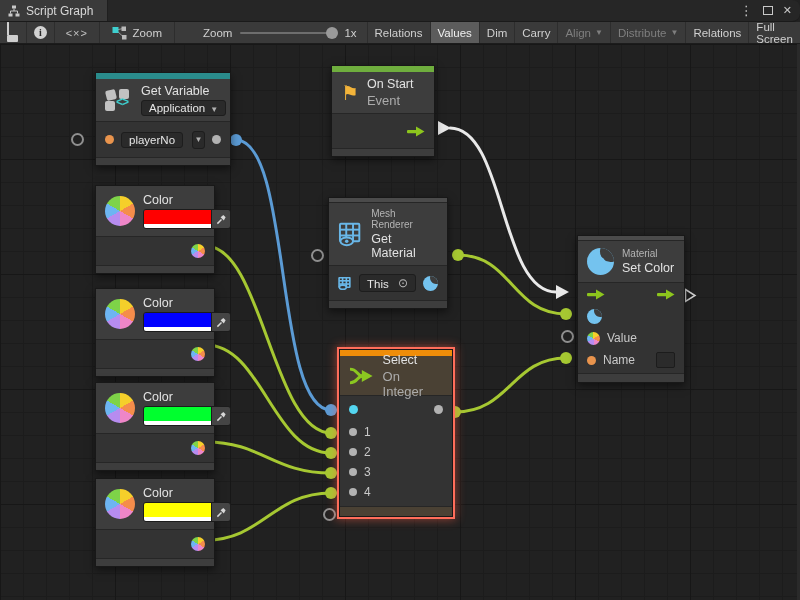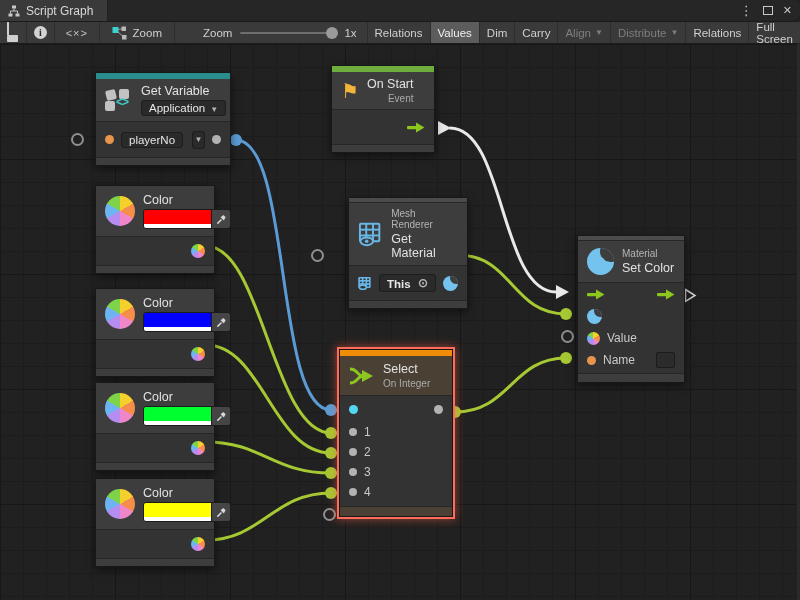--- a/index.html
+++ b/index.html
@@ -50,21 +50,21 @@
   svg.wires path { fill:none; stroke-width:3; stroke-linecap:round; }
 
   
   .node { position:absolute; background:#333333; border:1px solid #181818; box-shadow:0 3px 8px rgba(0,0,0,.5); }
   .node.selected { box-shadow:0 0 0 2px #ff6d5a, 0 0 9px 3px rgba(255,96,70,.45); }
   .colorbar { height:6px; }
   .topstrip { height:5px; background:#4b4b4b; border-bottom:1px solid #262626; }
   .nhead { background:#3d3d3d; border-bottom:1px solid #262626; display:flex; align-items:center; gap:8px; padding:5px 9px; }
   .nhead .tcol { display:flex; flex-direction:column; gap:2px; }
   .ntitle { color:#e2e2e2; font-size:12.5px; }
-  .nsub { color:#ababab; font-size:10px;text-align:right; }
+  .nsub { color:#ababab; font-size:13px; }
   .ncat { color:#b4b4b4; font-size:10px; }
   .nfooter { height:8px; background:#3d3d3d; border-top:1px solid #262626; }
   .nrow { display:flex; align-items:center; gap:7px; padding:0 9px; color:#c9c9c9; font-size:12px; }
   .dot { width:9px; height:9px; border-radius:50%; flex:0 0 auto; }
   .push { margin-left:auto; }
 
   .dropdown, .txtfield { background:#2a2a2a; border:1px solid #1d1d1d; border-radius:3px;
     color:#e6e6e6; font-size:11.5px; padding:1px 7px; display:inline-flex; align-items:flex-end; gap:5px; }
   .dd-caret { font-size:8px; color:#b0b0b0; }
   .caret-btn { width:17px; height:18px; background:#2a2a2a; border:1px solid #1d1d1d; border-radius:3px;
@@ -350,40 +350,40 @@
             </span>
           </span>
         </div>
       </div>
       <div class="nrow" style="height:28px; justify-content:flex-end;">
         <span class="wheel mini"></span>
       </div>
       <div class="nfooter"></div>
     </div>
 
-    <div class="node" style="left:348px; top:153px; width:120px;">
+    <div class="node" style="left:328px; top:153px; width:120px;">
       <div class="topstrip"></div>
       <div class="nhead">
         <svg width="26" height="25" viewBox="0 0 26 24">
           <g stroke="#69b7e8" stroke-width="2" fill="none">
             <rect x="2" y="1" width="20" height="18" rx="1"></rect>
             <line x1="8.5" y1="1" x2="8.5" y2="19"></line>
               <line x1="15.5" y1="1" x2="15.5" y2="19"></line>
             <line x1="2" y1="7" x2="22" y2="7"></line>
               <line x1="2" y1="13" x2="22" y2="13"></line>
           </g>
           <ellipse cx="9" cy="19" rx="6.5" ry="4" fill="#3d3d3d" stroke="#69b7e8" stroke-width="2"></ellipse>
           <circle cx="9" cy="19" r="1.8" fill="#69b7e8"></circle>
         </svg>
         <div class="tcol">
           <span class="ncat">Mesh Renderer</span>
           <span class="ntitle">Get Material</span>
         </div>
       </div>
-      <div class="nrow" style="height:34px;font-weight:bold;">
+      <div class="nrow" style="height:34px;">
         <svg width="14" height="13" viewBox="0 0 26 24">
           <g stroke="#69b7e8" stroke-width="3" fill="none">
             <rect x="2" y="1" width="20" height="18" rx="1"></rect>
             <line x1="8.5" y1="1" x2="8.5" y2="19"></line>
               <line x1="15.5" y1="1" x2="15.5" y2="19"></line>
             <line x1="2" y1="7" x2="22" y2="7"></line>
               <line x1="2" y1="13" x2="22" y2="13"></line>
           </g>
           <ellipse cx="9" cy="19" rx="6.5" ry="4" fill="#333" stroke="#69b7e8" stroke-width="3"></ellipse>
         </svg>

